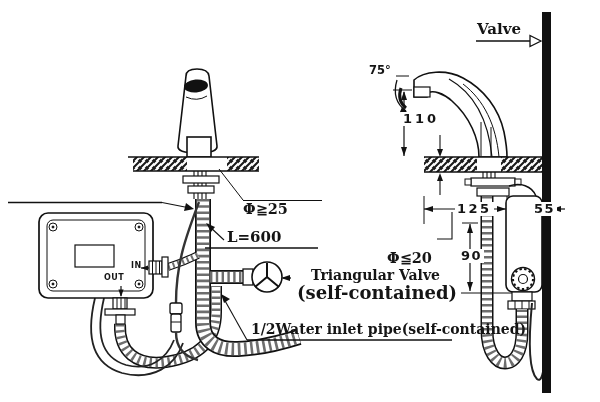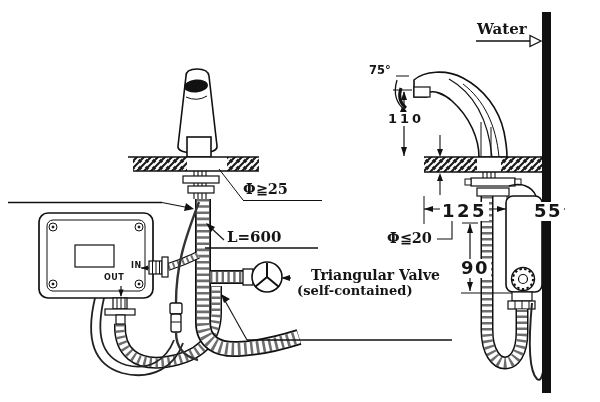--- a/index.html
+++ b/index.html
@@ -2,24 +2,24 @@
 <html><head>
 <meta charset="utf-8">
 <style>
   html,body{margin:0;padding:0;background:#fff;}
   .stage{position:relative;width:600px;height:402px;background:#fff;overflow:hidden;
          font-family:"Liberation Serif",serif;color:#111;}
   .stage svg{position:absolute;left:0;top:0;}
   .lbl{position:absolute;white-space:nowrap;color:#151515;line-height:1.05;}
   .serif{font-family:"DejaVu Serif","Liberation Serif",serif;font-weight:bold;font-size:15px;}
   .serif-sm{font-family:"DejaVu Serif","Liberation Serif",serif;font-weight:bold;font-size:14px;}
-  .phi{font-family:"DejaVu Serif","DejaVu Sans",serif;font-weight:bold;font-size:14.5px;}
-  .dim{font-family:"DejaVu Sans","Liberation Sans",sans-serif;font-weight:bold;font-size:18px;
+  .phi{font-family:"DejaVu Serif","DejaVu Sans",serif;font-weight:bold;font-size:14.5px;margin-top:20px;}
+  .dim{font-family:"DejaVu Sans","Liberation Sans",sans-serif;font-weight:bold;font-size:13px;
        background:#fff;padding:0 2px;}
-  .dim-sp{letter-spacing:2.5px;}
+  .dim-sp{letter-spacing:2.5px;margin-left:15px;}
   .tiny{font-family:"DejaVu Sans","Liberation Sans",sans-serif;font-weight:bold;font-size:8px;letter-spacing:.5px;}
   .caption{font-family:"Liberation Sans",sans-serif;font-weight:bold;font-style:italic;font-size:13px;letter-spacing:.2px;}
 </style>
 </head>
 <body>
 
 <div class="stage">
 
 <svg width="600" height="402" viewBox="0 0 600 402">
   <defs>
@@ -239,28 +239,29 @@
   </g>
 </svg>
 
 
 <div class="lbl serif" style="left:227px;top:230px;">L=600</div>
 
 <div class="lbl phi" style="left:243px;top:181px;">Φ≧25</div>
 <div class="lbl phi" style="left:387px;top:230px;">Φ≦20</div>
 
 <div class="lbl serif-sm" style="left:311px;top:268px;">Triangular Valve</div>
-<div class="lbl serif-sm" style="left:297px;top:284px;font-size:13px;">(self-contained)</div>
-
-
-
-<div class="lbl serif" style="left:477px;top:22px;">Water</div>
+<div class="lbl serif-sm" style="left:297px;top:284px;font-size:18px;">(self-contained)</div>
+
+<div class="lbl serif-sm" style="left:251px;top:322px;">1/2Water inlet pipe(self-contained)</div>
+
+
+<div class="lbl serif" style="left:477px;top:22px;">Valve</div>
 
 <div class="lbl dim" style="left:367px;top:64px;font-size:11.5px;background:none;text-align:center;">75°</div>
 <div class="lbl dim dim-sp" style="left:386px;top:112px;font-size:13px;letter-spacing:3px;">110</div>
 <div class="lbl dim dim-sp" style="left:440px;top:202px;">125</div>
 <div class="lbl dim" style="left:532px;top:202px;letter-spacing:1.5px;">55</div>
-<div class="lbl dim" style="left:459px;top:259px;letter-spacing:1.5px;">90</div>
+<div class="lbl dim" style="left:459px;top:249px;letter-spacing:1.5px;">90</div>
 
 <div class="lbl tiny" style="left:131px;top:262px;">IN</div>
 <div class="lbl tiny" style="left:104px;top:274px;">OUT</div>
 
 </div>
 
 </body></html>

